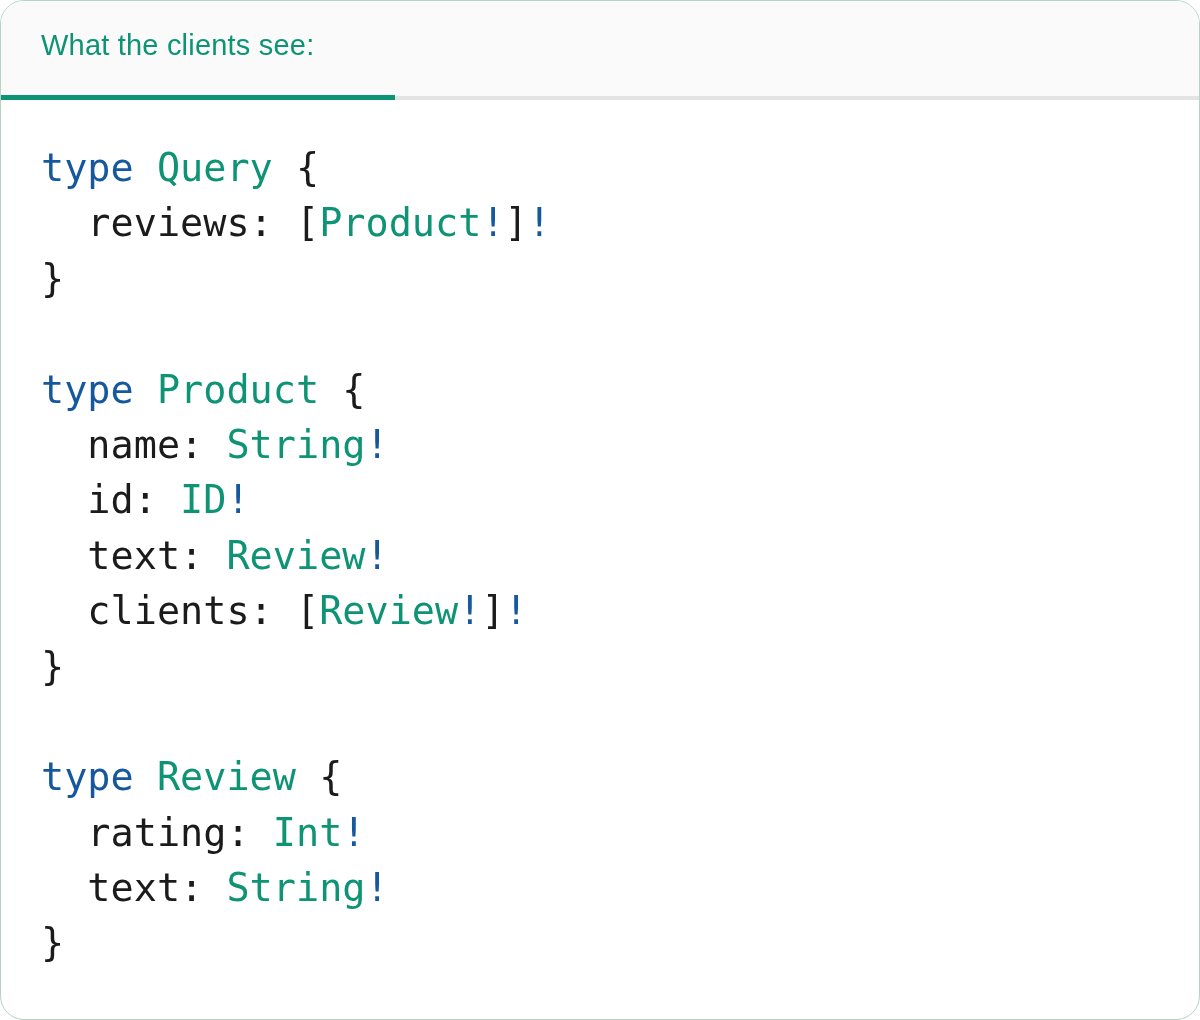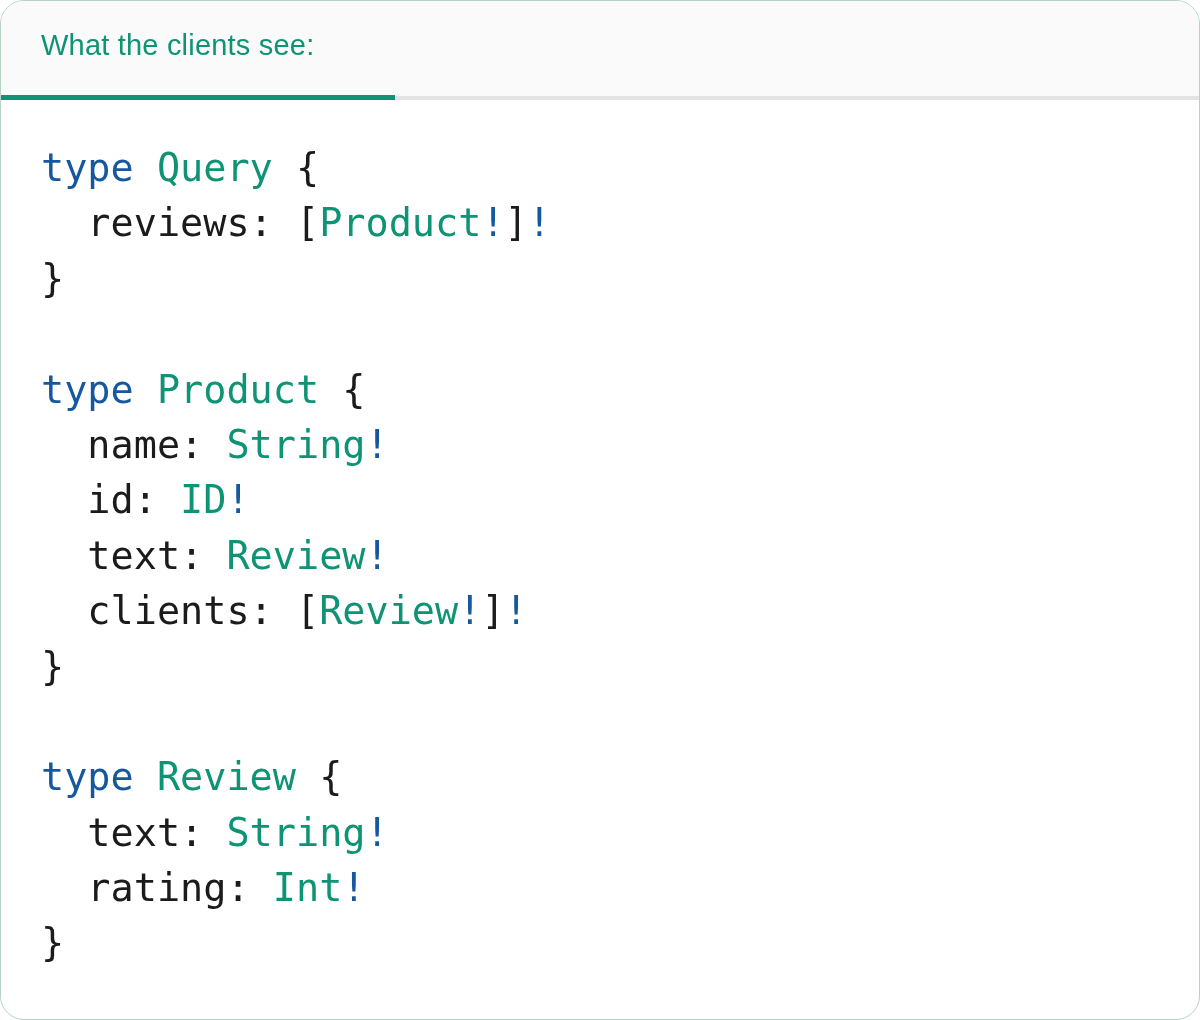--- a/index.html
+++ b/index.html
@@ -80,19 +80,19 @@
         <div class="code-line"><span class="tok-pl">}</span></div>
         <div class="code-line">&nbsp;</div>
         <div class="code-line"><span class="tok-kw">type</span><span class="tok-pl"> </span><span class="tok-ty">Product</span><span class="tok-pl"> {</span></div>
         <div class="code-line"><span class="tok-pl">  name: </span><span class="tok-ty">String</span><span class="tok-bang">!</span></div>
         <div class="code-line"><span class="tok-pl">  id: </span><span class="tok-ty">ID</span><span class="tok-bang">!</span></div>
         <div class="code-line"><span class="tok-pl">  text: </span><span class="tok-ty">Review</span><span class="tok-bang">!</span></div>
         <div class="code-line"><span class="tok-pl">  clients: [</span><span class="tok-ty">Review</span><span class="tok-bang">!</span><span class="tok-pl">]</span><span class="tok-bang">!</span></div>
         <div class="code-line"><span class="tok-pl">}</span></div>
         <div class="code-line">&nbsp;</div>
         <div class="code-line"><span class="tok-kw">type</span><span class="tok-pl"> </span><span class="tok-ty">Review</span><span class="tok-pl"> {</span></div>
+        <div class="code-line"><span class="tok-pl">  rating: </span><span class="tok-ty">Int</span><span class="tok-bang">!</span></div>
         <div class="code-line"><span class="tok-pl">  text: </span><span class="tok-ty">String</span><span class="tok-bang">!</span></div>
-        <div class="code-line"><span class="tok-pl">  rating: </span><span class="tok-ty">Int</span><span class="tok-bang">!</span></div>
         <div class="code-line"><span class="tok-pl">}</span></div>
       </div>
   </div>
 
 </div>
 
 </body></html>

